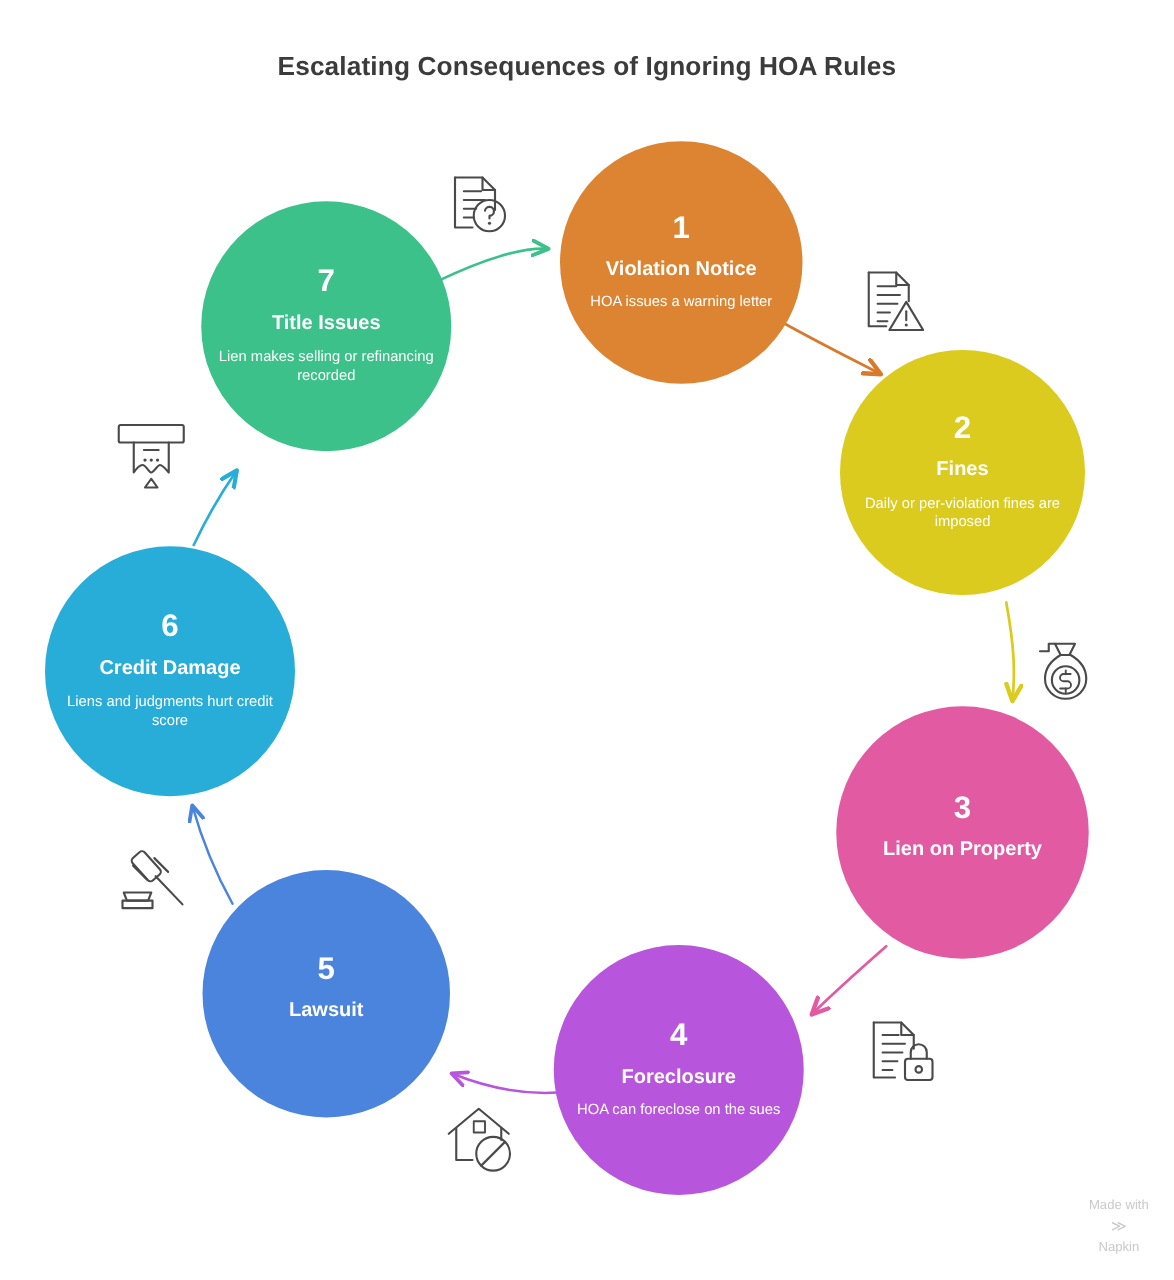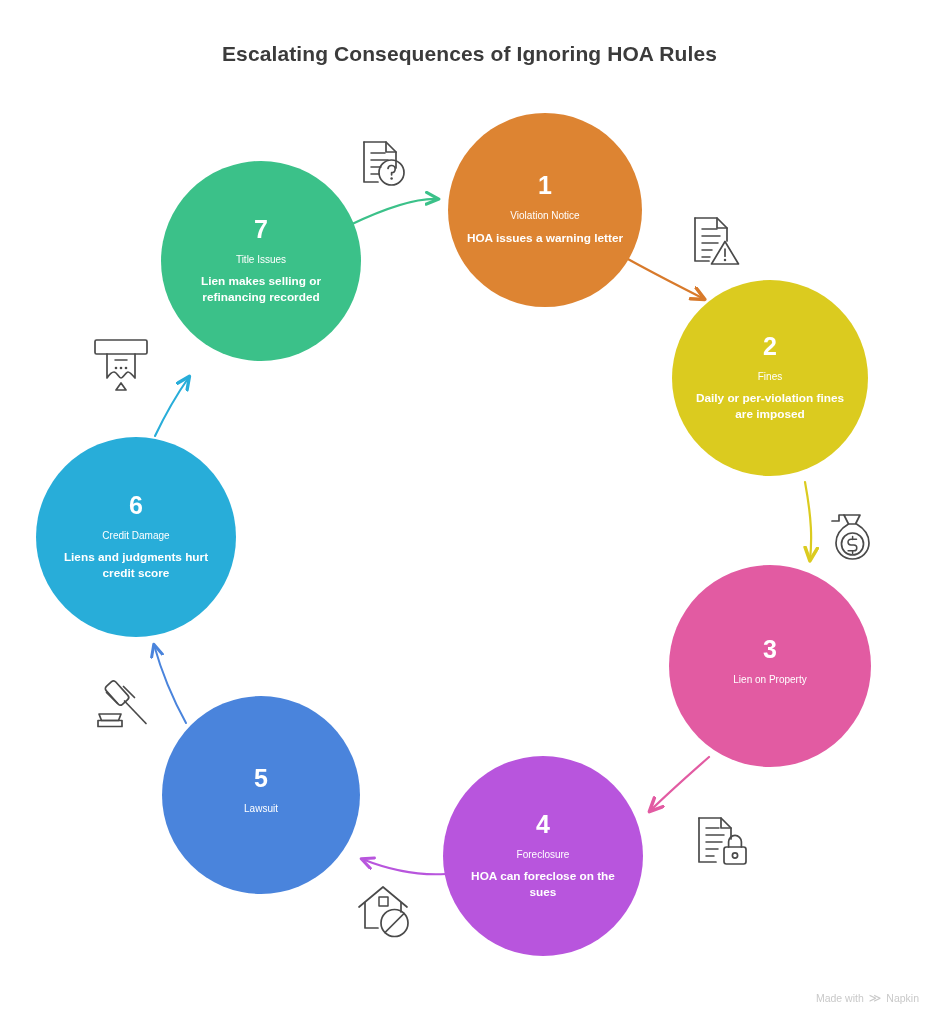--- a/index.html
+++ b/index.html
@@ -13,29 +13,29 @@
     position:absolute;left:0;top:42px;width:939px;text-align:center;
     font-size:21px;font-weight:bold;color:#3b3b3b;letter-spacing:.1px;
   }
   .node{
     position:absolute;border-radius:50%;
     display:flex;flex-direction:column;align-items:center;justify-content:center;
     text-align:center;color:#ffffff;box-sizing:border-box;padding:0 14px;
     z-index:3;
   }
   .n-num{font-size:25px;font-weight:bold;line-height:1;margin-bottom:12px;}
-  .n-title{font-size:10px;font-weight:normal;line-height:1.15;margin-bottom:9px;}
-  .n-desc{font-size:11.8px;font-weight:bold;line-height:1.32;}
+  .n-title{font-size:16px;font-weight:bold;line-height:1.15;margin-bottom:9px;}
+  .n-desc{font-size:11.8px;font-weight:normal;line-height:1.32;}
   svg.layer{position:absolute;left:0;top:0;width:939px;height:1024px;z-index:1;}
   svg.icons{position:absolute;left:0;top:0;width:939px;height:1024px;z-index:4;}
   .ico{fill:none;stroke:#4a4a4a;stroke-width:1.7;stroke-linecap:round;stroke-linejoin:round;}
   .ico-thin{fill:none;stroke:#4a4a4a;stroke-width:1.5;stroke-linecap:round;stroke-linejoin:round;}
   #footer{
     position:absolute;right:20px;bottom:16px;display:flex;align-items:center;
-    gap:5px;color:#c9c9c9;font-size:10.5px;z-index:5;
+    gap:5px;color:#c9c9c9;font-size:10.5px;z-index:5;flex-direction:column;
   }
   #footer .nap-mark{font-size:12px;line-height:1;color:#c9c9c9;}
 </style>
 </head>
 <body>
 
 <div id="stage">
 
   <div id="title">Escalating Consequences of Ignoring HOA Rules</div>
 

